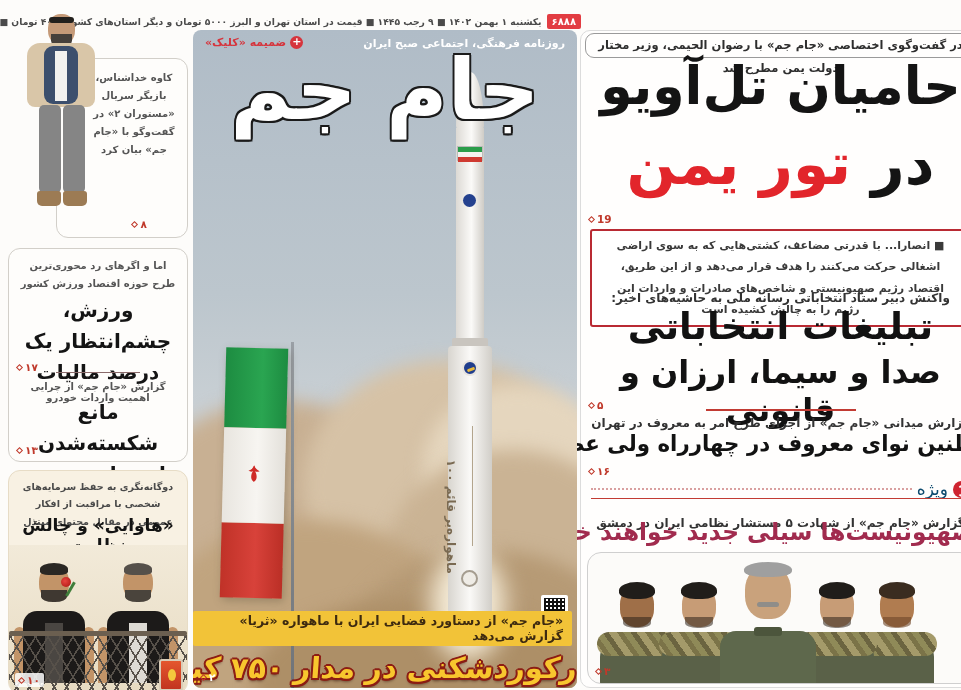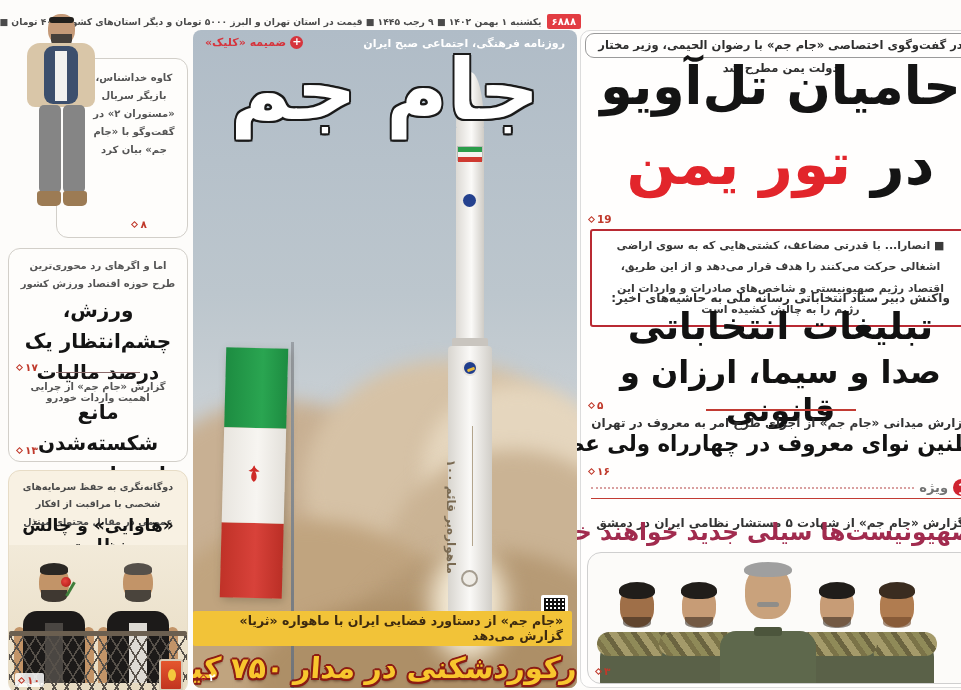--- a/index.html
+++ b/index.html
@@ -76,21 +76,21 @@
   .quote-box { position:absolute; top:198px; left:9px; right:9px; border:2.2px solid #b92a33; border-radius:3px; padding:4px 12px; font-size:11px; font-weight:bold; color:#3a3a3a; text-align:center; line-height:1.95; background:#fff; }
   .art-kicker { position:absolute; left:0; right:0; text-align:center; font-size:12px; font-weight:bold; color:#333; }
   .art-headline { position:absolute; left:0; right:0; text-align:center; font-weight:bold; color:#121212; }
   .a1h1 { top:276px; font-size:37px; line-height:1.1; }
   .a1h2 { top:322px; font-size:32px; }
   .red-divider { position:absolute; top:378px; left:50%; transform:translateX(-50%); width:150px; border-top:2.6px solid #c23b33; }
   .a2h { top:400px; font-size:22px; white-space:nowrap; transform:scaleX(.97); }
   .vizheh-row { position:absolute; top:448px; left:10px; right:10px; display:flex; direction:rtl; align-items:center; gap:5px; }
   .vizheh-badge { width:17px; height:17px; border-radius:50%; background:#cf2430; position:relative; flex:0 0 auto; }
   .vizheh-badge::after { content:""; position:absolute; left:4px; top:4px; width:8px; height:8px; border:2px solid #fff; border-left-color:transparent; border-radius:50%; }
-  .vizheh-label { color:#737373; font-weight:bold; font-size:13px; }
+  .vizheh-label { color:#0c4a6e; font-weight:normal; font-size:17px; }
   .dotted-fill { flex:1; border-top:2px dotted #d9a0a0; height:0; }
   .solid-red-rule { position:absolute; top:467px; left:10px; right:10px; border-top:1.6px solid #c23b33; }
   .a3h { top:487px; font-size:24px; color:#a12b4e; white-space:nowrap; transform:scaleX(.97); }
   .martyrs-box { position:absolute; top:521px; left:6px; right:6px; height:132px; border:1px solid #cfcfcf; border-radius:14px; overflow:hidden; background:#fcfbf9; }
   .soldier { position:absolute; bottom:-6px; width:74px; height:104px; }
   .soldier .head { width:34px; height:42px; background:#c79c76; border-radius:46% 46% 42% 42%; margin:0 auto; position:relative; z-index:2; }
   .soldier .hair { position:absolute; top:-3px; left:-1px; right:-1px; height:17px; background:#201d1a; border-radius:50% 50% 40% 40%; }
   .soldier .beard { position:absolute; bottom:-1px; left:3px; right:3px; height:11px; background:rgba(45,34,26,.55); border-radius:0 0 45% 45%; }
   .soldier .body { position:absolute; bottom:0; left:0; width:74px; height:48px; background:#5a6148; border-radius:16px 16px 0 0; z-index:1; }
   .soldier .scarf { position:absolute; top:-9px; left:-3px; right:-3px; height:24px; border-radius:12px;

